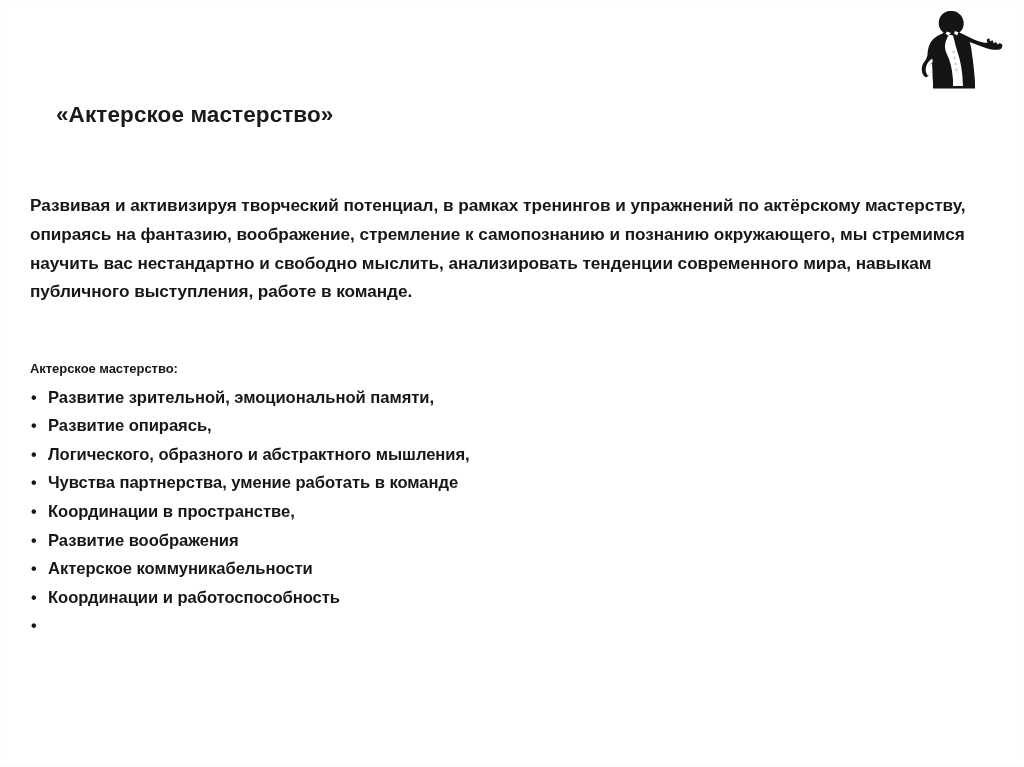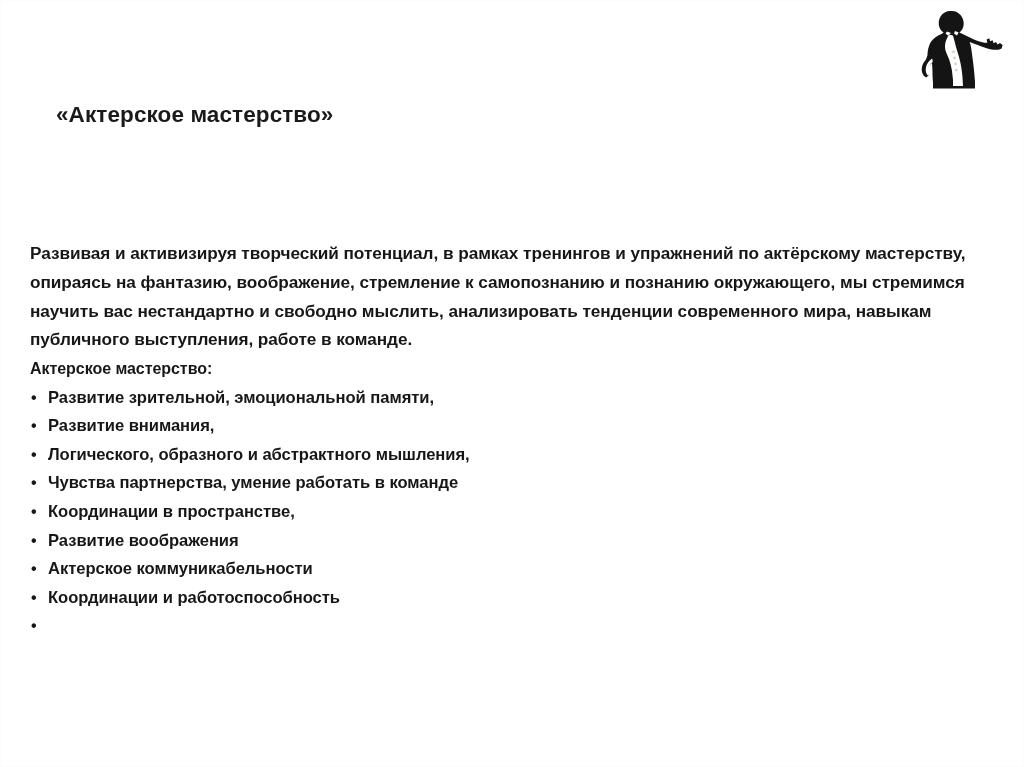--- a/index.html
+++ b/index.html
@@ -62,32 +62,31 @@
     position: absolute;
     left: 30px;
     top: 191px;
     width: 965px;
     font-size: 17.2px;
     font-weight: bold;
     color: #171717;
     line-height: 28.8px;
     text-align: left;
     letter-spacing: -0.05px;
-    margin-top: 48px;
   }
 
   
   .list-section {
     position: absolute;
     left: 30px;
     top: 355px;
     width: 700px;
   }
   .list-heading {
-    font-size: 16px;
+    font-size: 13px;
     font-weight: bold;
     color: #171717;
     line-height: 28.6px;
     margin: 0;
     letter-spacing: -0.05px;
   }
   ul.bullet-list {
     list-style: none;
     margin: 0;
     padding: 0;
@@ -210,21 +209,21 @@
 
   <div class="list-section">
     <div class="list-heading">Актерское мастерство:</div>
     <ul class="bullet-list">
       <li>
         <span class="bullet-mark">•</span>
         <span>Развитие зрительной, эмоциональной памяти,</span>
       </li>
       <li>
         <span class="bullet-mark">•</span>
-        <span>Развитие внимания,</span>
+        <span>Развитие опираясь,</span>
       </li>
       <li>
         <span class="bullet-mark">•</span>
         <span>Логического, образного и абстрактного мышления,</span>
       </li>
       <li>
         <span class="bullet-mark">•</span>
         <span>Чувства партнерства, умение работать в команде</span>
       </li>
       <li>

